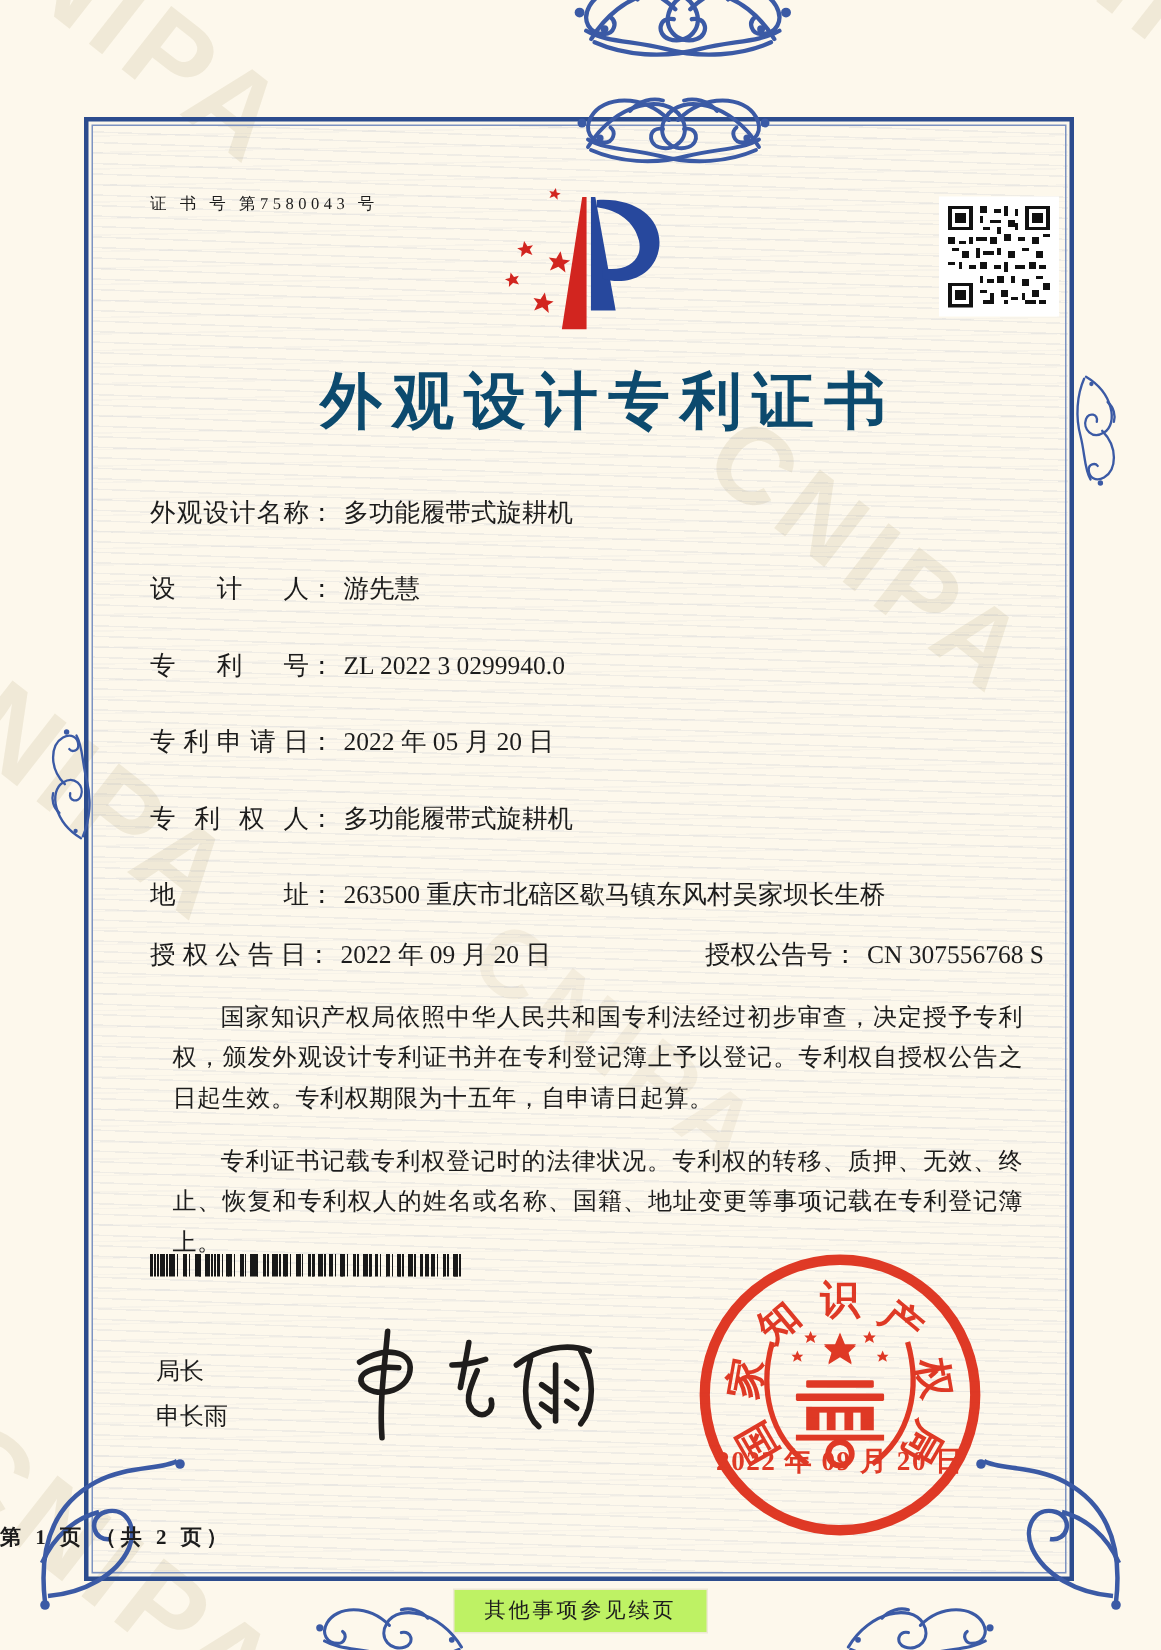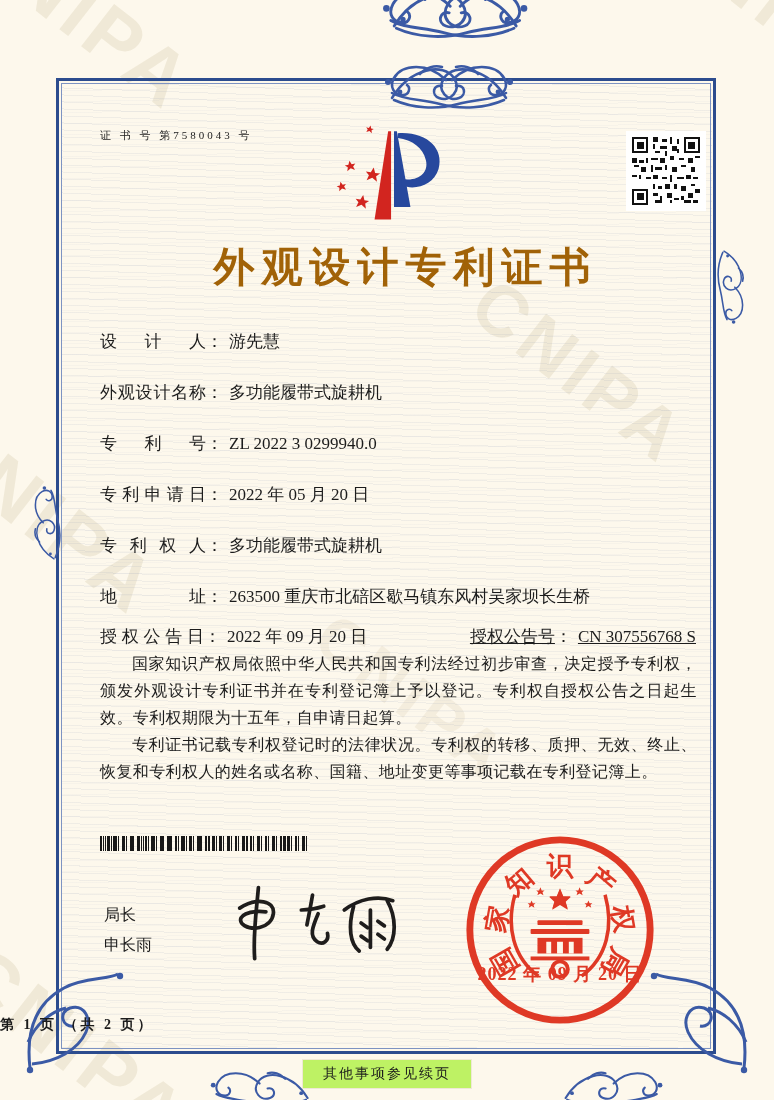--- a/index.html
+++ b/index.html
@@ -35,34 +35,34 @@
   
   .content{position:absolute;inset:0;z-index:2;}
   .certno{
     position:absolute;left:100px;top:128px;font-size:11px;letter-spacing:3px;
   }
   .qrbox{position:absolute;left:626px;top:131px;width:80px;height:80px;background:#fff;
          display:flex;align-items:center;justify-content:center;}
   .logo{position:absolute;left:330px;top:118px;}
   .title{
     position:absolute;left:0;right:0;top:240px;text-align:center;
-    font-size:41px;font-weight:700;letter-spacing:7px;color:#a16207;margin-left:37px;
+    font-size:41px;font-weight:700;letter-spacing:7px;color:#0c4a6e;margin-left:37px;
   }
   .fields{position:absolute;left:100px;top:330px;width:596px;font-size:17px;}
   .frow{line-height:24px;margin-bottom:27px;white-space:nowrap;}
   .flabel{display:inline-block;width:106px;text-align:justify;text-align-last:justify;}
   .fcolon{display:inline-block;margin-right:6px;}
   .grow{margin-top:-11px;display:flex;line-height:24px;justify-content:space-between;}
-  .gpair2{margin-left:28px;text-decoration:underline;}
+  .gpair2{margin-left:28px;}
   .glabel{display:inline-block;width:104px;text-align:justify;text-align-last:justify;}
   .paras{
     position:absolute;left:100px;top:650px;width:597px;
     font-size:16px;line-height:27px;text-align:justify;letter-spacing:0.4px;
   }
-  .paras p{margin:0;text-indent:2em;}
+  .paras p{margin:15px;text-indent:2em;}
   .barcode{
     position:absolute;left:100px;top:836px;width:210px;height:15px;
     background-image:
       repeating-linear-gradient(90deg,#181818 0 2px,transparent 2px 3px,#181818 3px 4px,transparent 4px 7px,#181818 7px 10px,transparent 10px 11px,#181818 11px 12px,transparent 12px 15px),
       repeating-linear-gradient(90deg,transparent 0 5px,#181818 5px 6px,transparent 6px 13px,#181818 13px 15px,transparent 15px 19px);
   }
   .sig-block{position:absolute;left:104px;top:900px;font-size:16px;line-height:30px;}
   .sig-svg{position:absolute;left:222px;top:882px;}
   .seal{position:absolute;left:462px;top:832px;width:196px;height:196px;z-index:3;}
   .footer-page{
@@ -210,24 +210,24 @@
           <rect x="22" y="27" width="3" height="1"></rect>
         <rect x="26" y="27" width="2" height="1"></rect>
       </g>
     </svg>
   </div>
 
   <div class="title">外观设计专利证书</div>
 
   <div class="fields">
     <div class="frow">
+      <span class="flabel">外观设计名称</span><span class="fcolon">：</span><span>多功能履带式旋耕机</span>
+    </div>
+    <div class="frow">
       <span class="flabel">设计人</span><span class="fcolon">：</span><span>游先慧</span>
-    </div>
-    <div class="frow">
-      <span class="flabel">外观设计名称</span><span class="fcolon">：</span><span>多功能履带式旋耕机</span>
     </div>
     <div class="frow">
       <span class="flabel">专利号</span><span class="fcolon">：</span><span>ZL 2022 3 0299940.0</span>
     </div>
     <div class="frow">
       <span class="flabel">专利申请日</span><span class="fcolon">：</span><span>2022 年 05 月 20 日</span>
     </div>
     <div class="frow">
       <span class="flabel">专利权人</span><span class="fcolon">：</span><span>多功能履带式旋耕机</span>
     </div>

